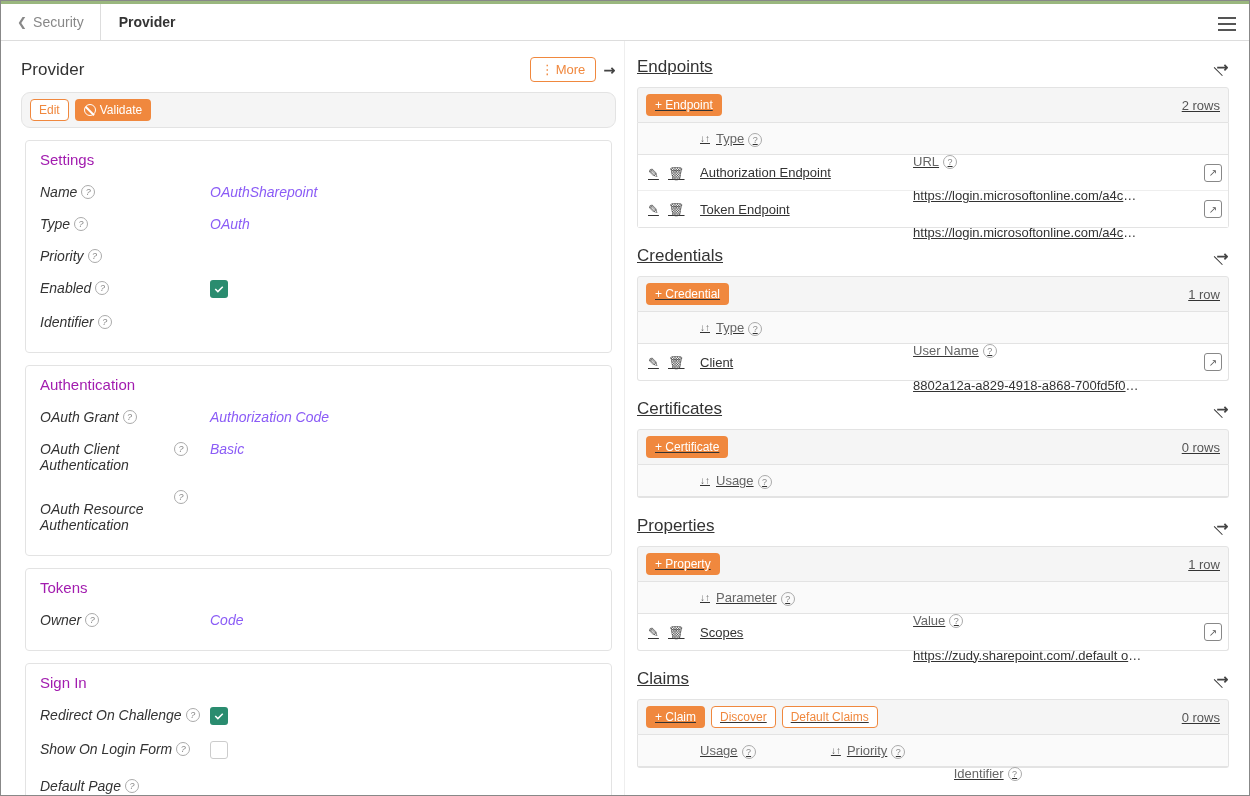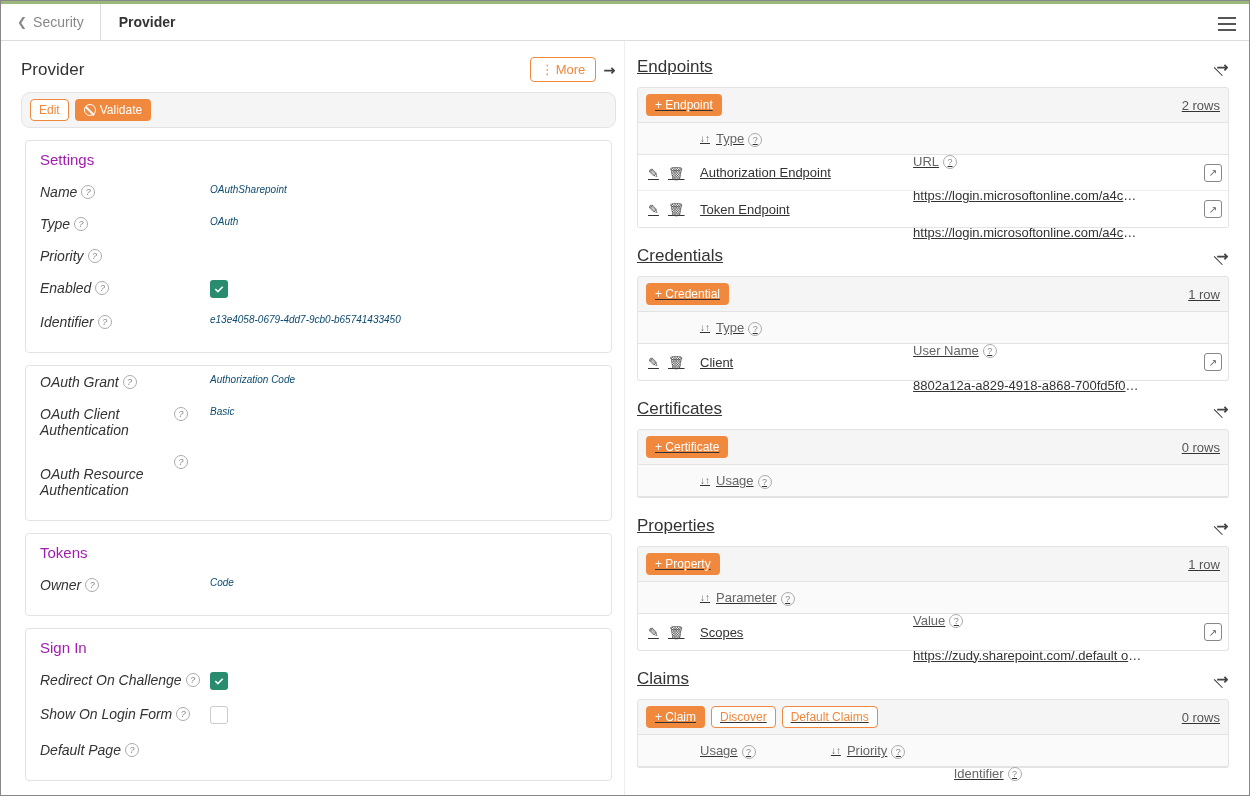--- a/index.html
+++ b/index.html
@@ -22,21 +22,21 @@
 .btn-orange { background: #f0883e; color: #fff; }
 .btn-small { font-size: 12px; padding: 3px 8px; }
 .expand-icon { font-weight: bold; font-size: 14px; color: #444; transform: rotate(45deg); display: inline-block; cursor: pointer; }
 .toolbar-row { background: #f5f5f5; border: 1px solid #e3e3e3; border-radius: 3px 3px 0 0; padding: 6px 8px; display: flex; align-items: center; gap: 6px; justify-content: space-between; }
 .toolbar-left { display: flex; gap: 6px; align-items: center; }
 .rows-text { font-size: 13px; color: #555; }
 .section { border: 1px solid #e3e3e3; border-radius: 4px; margin: 12px 4px 0 4px; padding: 0 0 14px 0; }
 .section-title { font-size: 15px; font-weight: 400; padding: 10px 14px 8px 14px; color: #a21caf; }
 .field-row { display: flex; align-items: flex-start; padding: 8px 14px; font-style: italic; }
 .field-label { width: 170px; color: #333; font-size: 14px; display: flex; align-items: flex-start; gap: 4px; }
-.field-value { flex: 1; color: #0c4a6e; font-size: 10px; padding-left: 0; }
+.field-value { flex: 1; color: #8b5cf6; font-size: 14px; padding-left: 0; }
 .help { width: 14px; height: 14px; border: 1px solid #aaa; border-radius: 50%; font-size: 9px; color: #888; display: inline-flex; align-items: center; justify-content: center; cursor: pointer; position: relative; top: 1px; }
 .checkbox { width: 18px; height: 18px; border-radius: 3px; display: inline-flex; align-items: center; justify-content: center; }
 .checkbox.checked { background: #2a8c6f; color: #fff; }
 .checkbox.unchecked { background: #fff; border: 1px solid #ccc; }
 .checkbox svg { width: 12px; height: 12px; }
 .sub-table { border: 1px solid #e3e3e3; border-top: none; border-radius: 0 0 3px 3px; margin-bottom: 18px; }
 .sub-head { background: #fafafa; border-bottom: 1px solid #e3e3e3; display: flex; height: 32px; align-items: center; font-size: 13px; color: #666; }
 .sub-row { display: flex; align-items: center; height: 36px; border-bottom: 1px solid #eee; font-size: 13px; }
 .sub-row:nth-child(odd) { background: #fdf1ec; }
 .sub-row:last-child { border-bottom: none; }
@@ -129,25 +129,25 @@
                 <path d="M3 8 L6.5 11.5 L13 5" stroke="#fff" stroke-width="2" fill="none"></path>
               </svg>
           </span>
         </div>
       </div>
       <div class="field-row">
         <div class="field-label">
             <span>Identifier</span> 
             <span class="help">?</span>
           </div>
-        <div class="field-value">e13e4058-0679-4dd7-9cb0-b65741433450</div>
       </div>
     </div>
 
     <div class="section">
+      <div class="section-title">Authentication</div>
       <div class="field-row">
         <div class="field-label">
             <span>OAuth Grant</span> 
             <span class="help">?</span>
           </div>
         <div class="field-value">Authorization Code</div>
       </div>
       <div class="field-row">
         <div class="field-label" style="flex-wrap:wrap;">
             <span style="width:130px;">OAuth Client Authentication</span> 

